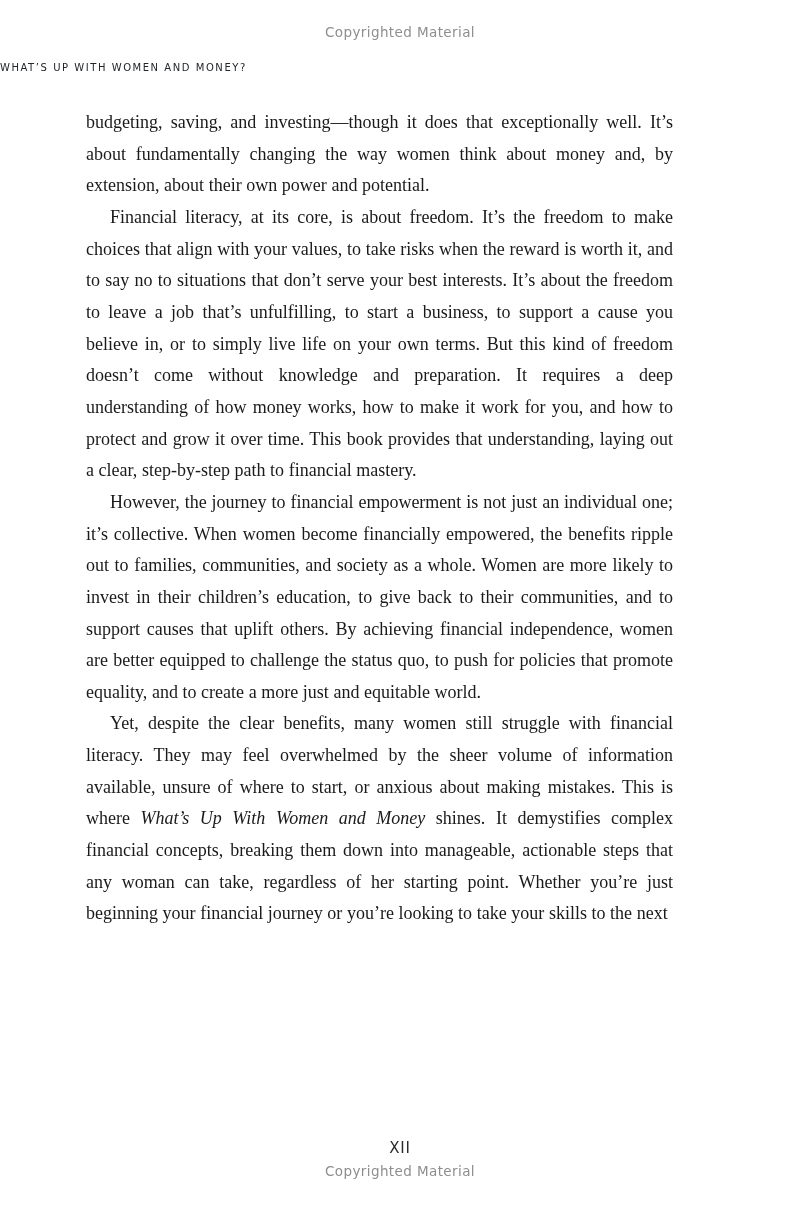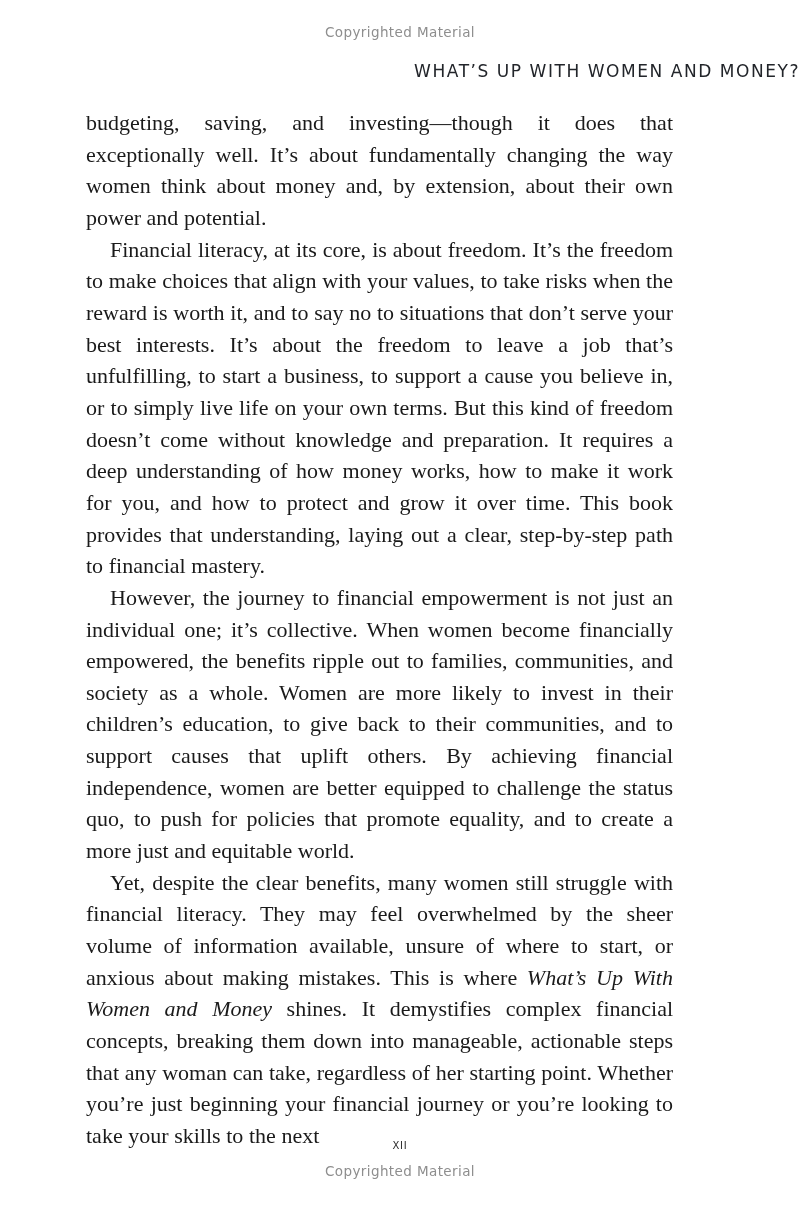--- a/index.html
+++ b/index.html
@@ -38,40 +38,40 @@
     line-height: 1;
     user-select: none;
   }
 
   
   .running-head {
     position: absolute;
     top: 63px;
     left: 0;
     width: 100%;
-    text-align: right;
+    text-align: left;
     font-family: "DejaVu Sans", "Liberation Sans", sans-serif;
-    font-size: 17px;
+    font-size: 10px;
     letter-spacing: 1.55px;
     color: #22252a;
     line-height: 1;
     white-space: nowrap;
   }
 
   
   .text-block {
     position: absolute;
     top: 107px;
     left: 86px;
     width: 587px;
   }
 
   .para {
     margin: 0;
-    font-size: 22px;
+    font-size: 18px;
     line-height: 31.65px;
     text-align: justify;
     text-justify: inter-word;
     text-indent: 0;
     hyphens: none;
     word-spacing: 0.1px;
   }
 
   .para + .para {
     text-indent: 24px;
@@ -83,21 +83,21 @@
   }
 
   
   .folio {
     position: absolute;
     top: 1141px;
     left: 0;
     width: 100%;
     text-align: center;
     font-family: "DejaVu Sans", "Liberation Sans", sans-serif;
-    font-size: 10px;
+    font-size: 15px;
     letter-spacing: 0.8px;
     color: #2b2b2b;
     line-height: 1;
   }
 
   .watermark-bottom {
     position: absolute;
     top: 1165px;
     left: 0;
     width: 100%;

